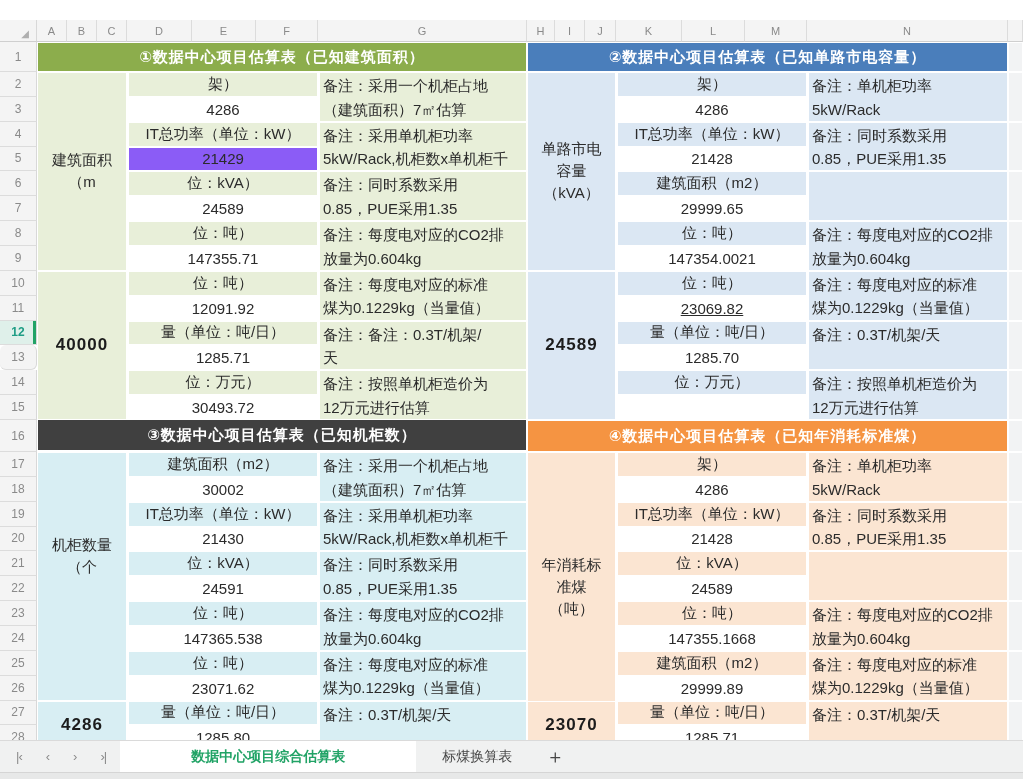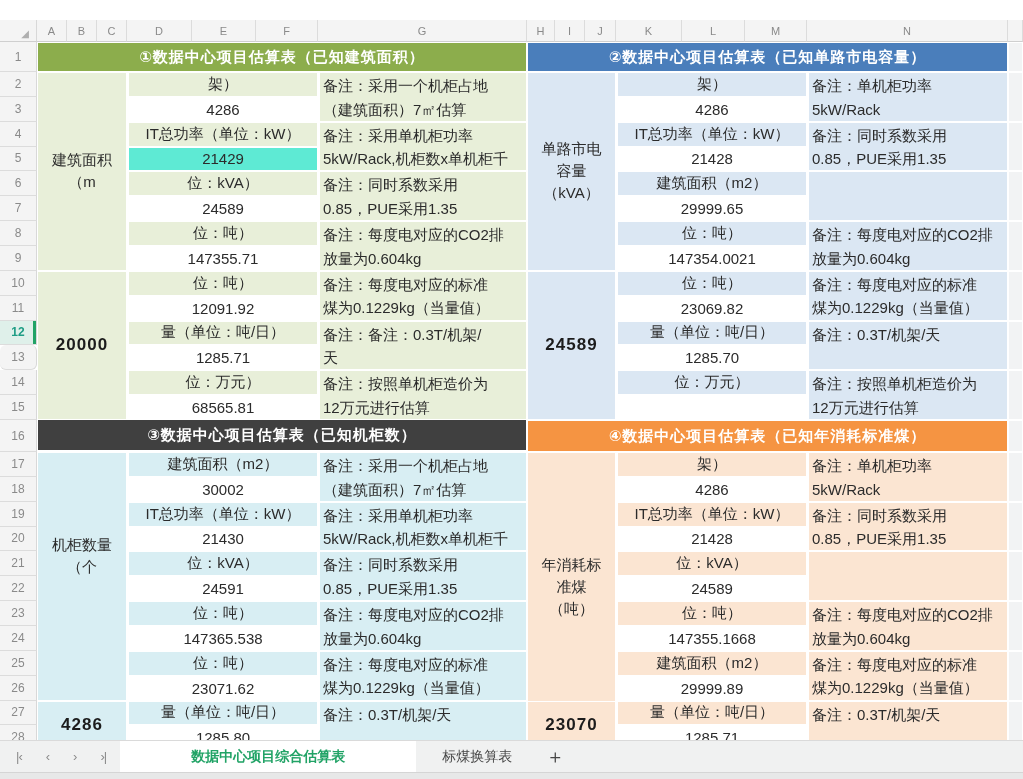--- a/index.html
+++ b/index.html
@@ -128,35 +128,35 @@
       <div class="pcol" style="left: 1008px; width: 15px; top: 601.142px; height: 49.714px;"></div>
       <div class="pcol" style="left: 1008px; width: 15px; top: 650.856px; height: 49.714px;"></div>
       <div class="pcol" style="left: 1008px; width: 15px; top: 700.57px; height: 49.714px;"></div>
       <div class="band" style="left: 37px; width: 490px; top: 42px; height: 30px; background: rgb(140, 173, 76);">①数据中心项目估算表（已知建筑面积）</div>
       <div class="stub" style="left: 37px; width: 90px; top: 72px; height: 198.856px; background: rgb(232, 239, 217);">
         <div>
           <div>建筑面积</div>
           <div>（m</div>
         </div>
       </div>
-      <div class="stub num" style="left: 37px; width: 90px; top: 270.856px; height: 149.142px; background: rgb(232, 239, 217);">20000</div>
+      <div class="stub num" style="left: 37px; width: 90px; top: 270.856px; height: 149.142px; background: rgb(232, 239, 217);">40000</div>
       <div class="cell" style="left: 128px; width: 190px; top: 72px; height: 24.857px; background: rgb(232, 239, 217);">架）</div>
       <div class="cell val" style="left: 128px; width: 190px; top: 96.857px; height: 24.857px; background: rgb(255, 255, 255);">4286</div>
       <div class="cell" style="left: 128px; width: 190px; top: 121.714px; height: 24.857px; background: rgb(232, 239, 217);">IT总功率（单位：kW）</div>
-      <div class="cell val" style="left: 128px; width: 190px; top: 146.571px; height: 24.857px; background: #5eead4;">21429</div>
+      <div class="cell val" style="left: 128px; width: 190px; top: 146.571px; height: 24.857px; background: #8b5cf6;">21429</div>
       <div class="cell" style="left: 128px; width: 190px; top: 171.428px; height: 24.857px; background: rgb(232, 239, 217);">位：kVA）</div>
       <div class="cell val" style="left: 128px; width: 190px; top: 196.285px; height: 24.857px; background: rgb(255, 255, 255);">24589</div>
       <div class="cell" style="left: 128px; width: 190px; top: 221.142px; height: 24.857px; background: rgb(232, 239, 217);">位：吨）</div>
       <div class="cell val" style="left: 128px; width: 190px; top: 245.999px; height: 24.857px; background: rgb(255, 255, 255);">147355.71</div>
       <div class="cell" style="left: 128px; width: 190px; top: 270.856px; height: 24.857px; background: rgb(232, 239, 217);">位：吨）</div>
       <div class="cell val" style="left: 128px; width: 190px; top: 295.713px; height: 24.857px; background: rgb(255, 255, 255);">12091.92</div>
       <div class="cell" style="left: 128px; width: 190px; top: 320.57px; height: 24.857px; background: rgb(232, 239, 217);">量（单位：吨/日）</div>
       <div class="cell val" style="left: 128px; width: 190px; top: 345.427px; height: 24.857px; background: rgb(255, 255, 255);">1285.71</div>
       <div class="cell" style="left: 128px; width: 190px; top: 370.284px; height: 24.857px; background: rgb(232, 239, 217);">位：万元）</div>
-      <div class="cell val" style="left: 128px; width: 190px; top: 395.141px; height: 24.857px; background: rgb(255, 255, 255);">68565.81</div>
+      <div class="cell val" style="left: 128px; width: 190px; top: 395.141px; height: 24.857px; background: rgb(255, 255, 255);">30493.72</div>
       <div class="note" style="left: 319px; width: 208px; top: 72px; height: 49.714px; background: rgb(232, 239, 217);">
         <div>备注：采用一个机柜占地</div>
         <div>（建筑面积）7㎡估算</div>
       </div>
       <div class="note" style="left: 319px; width: 208px; top: 121.714px; height: 49.714px; background: rgb(232, 239, 217);">
         <div>备注：采用单机柜功率</div>
         <div>5kW/Rack,机柜数x单机柜千</div>
       </div>
       <div class="note" style="left: 319px; width: 208px; top: 171.428px; height: 49.714px; background: rgb(232, 239, 217);">
         <div>备注：同时系数采用</div>
@@ -189,21 +189,21 @@
       <div class="stub num" style="left: 527px; width: 89px; top: 270.856px; height: 149.142px; background: rgb(219, 231, 243);">24589</div>
       <div class="cell" style="left: 617px; width: 190px; top: 72px; height: 24.857px; background: rgb(219, 231, 243);">架）</div>
       <div class="cell val" style="left: 617px; width: 190px; top: 96.857px; height: 24.857px; background: rgb(255, 255, 255);">4286</div>
       <div class="cell" style="left: 617px; width: 190px; top: 121.714px; height: 24.857px; background: rgb(219, 231, 243);">IT总功率（单位：kW）</div>
       <div class="cell val" style="left: 617px; width: 190px; top: 146.571px; height: 24.857px; background: rgb(255, 255, 255);">21428</div>
       <div class="cell" style="left: 617px; width: 190px; top: 171.428px; height: 24.857px; background: rgb(219, 231, 243);">建筑面积（m2）</div>
       <div class="cell val" style="left: 617px; width: 190px; top: 196.285px; height: 24.857px; background: rgb(255, 255, 255);">29999.65</div>
       <div class="cell" style="left: 617px; width: 190px; top: 221.142px; height: 24.857px; background: rgb(219, 231, 243);">位：吨）</div>
       <div class="cell val" style="left: 617px; width: 190px; top: 245.999px; height: 24.857px; background: rgb(255, 255, 255);">147354.0021</div>
       <div class="cell" style="left: 617px; width: 190px; top: 270.856px; height: 24.857px; background: rgb(219, 231, 243);">位：吨）</div>
-      <div class="cell val" style="left: 617px; width: 190px; top: 295.713px; height: 24.857px; background: rgb(255, 255, 255);">23069.82</div>
+      <div class="cell val" style="left: 617px; width: 190px; top: 295.713px; height: 24.857px; background: rgb(255, 255, 255); text-decoration: underline;">23069.82</div>
       <div class="cell" style="left: 617px; width: 190px; top: 320.57px; height: 24.857px; background: rgb(219, 231, 243);">量（单位：吨/日）</div>
       <div class="cell val" style="left: 617px; width: 190px; top: 345.427px; height: 24.857px; background: rgb(255, 255, 255);">1285.70</div>
       <div class="cell" style="left: 617px; width: 190px; top: 370.284px; height: 24.857px; background: rgb(219, 231, 243);">位：万元）</div>
       <div class="cell val" style="left: 617px; width: 190px; top: 395.141px; height: 24.857px; background: #c4b5fd; margin-top: 26px;">51427.97</div>
       <div class="note" style="left: 808px; width: 200px; top: 72px; height: 49.714px; background: rgb(219, 231, 243);">
         <div>备注：单机柜功率</div>
         <div>5kW/Rack</div>
       </div>
       <div class="note" style="left: 808px; width: 200px; top: 121.714px; height: 49.714px; background: rgb(219, 231, 243);">
         <div>备注：同时系数采用</div>

